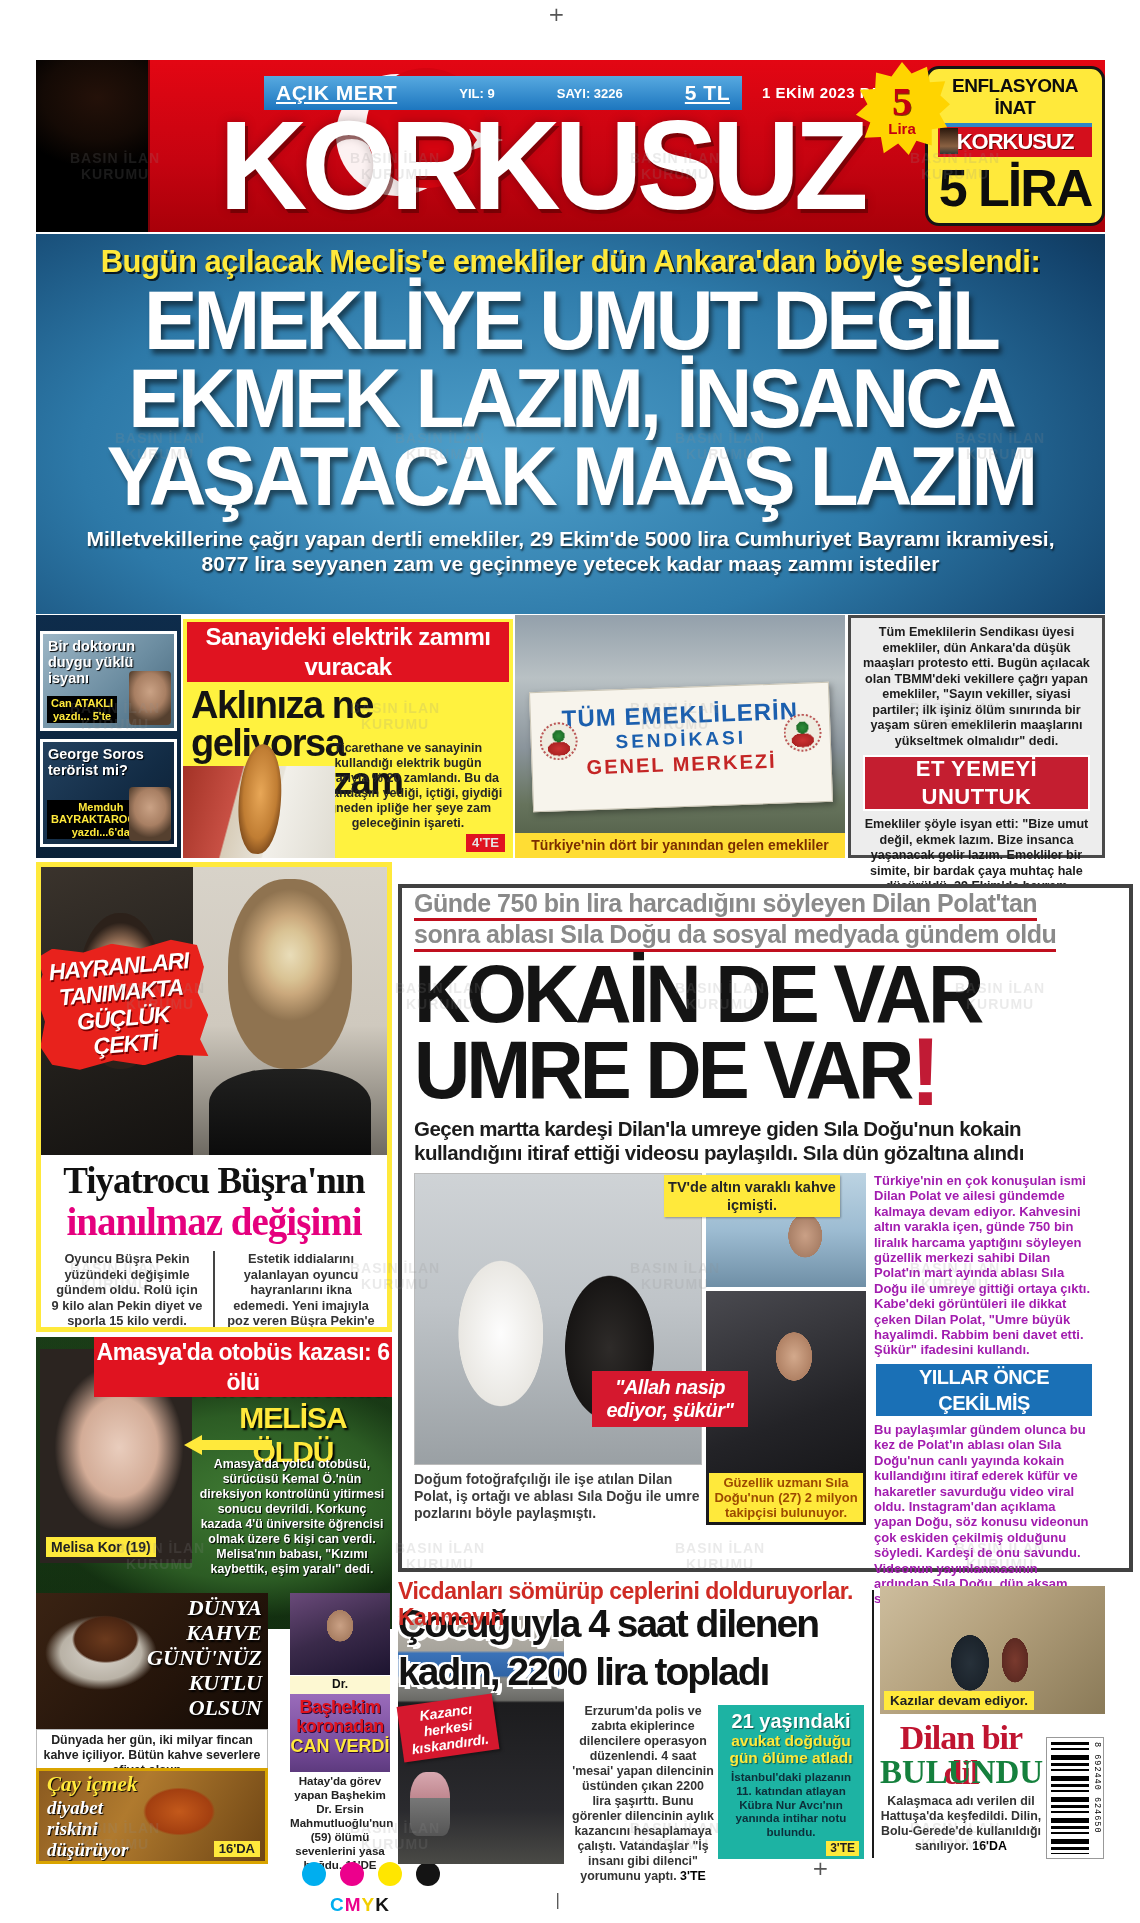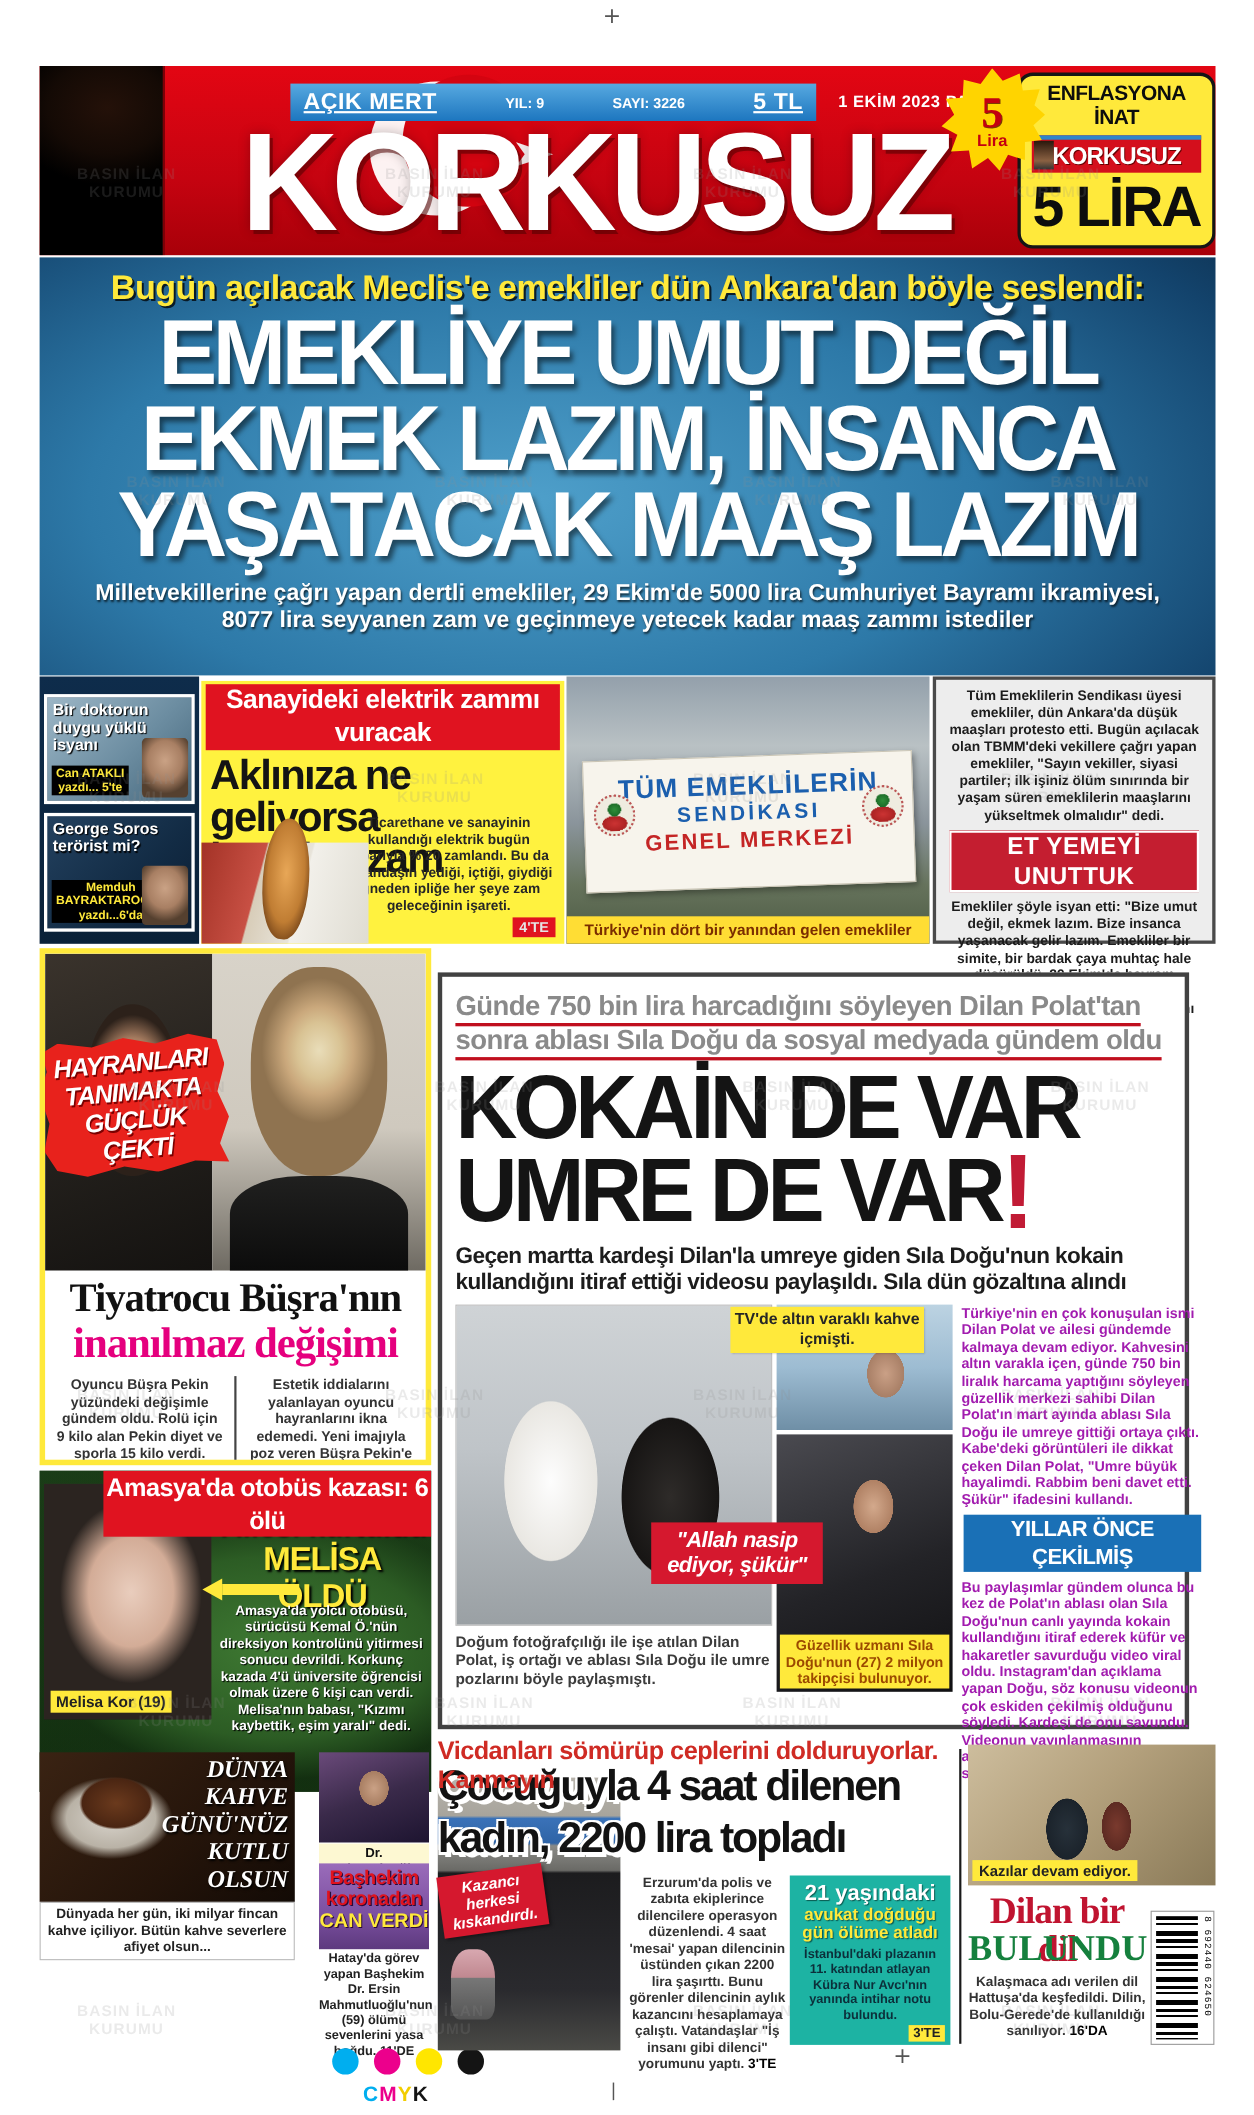--- a/index.html
+++ b/index.html
@@ -126,21 +126,21 @@
   .melisa-h1{position:absolute;left:162px;top:34px;right:4px;text-align:center;color:#fff;
     font:700 27px/30px "Liberation Sans",sans-serif;text-shadow:2px 2px 2px #000;}
   .melisa-h2{position:absolute;left:162px;top:64px;right:4px;text-align:center;color:#ffe93b;
     font:700 30px/34px "Liberation Sans",sans-serif;letter-spacing:-1px;text-shadow:2px 2px 2px #000;}
   .melisa-arrow{position:absolute;left:166px;top:103px;width:70px;height:0;border-top:10px solid #ffe93b;z-index:3;}
   .melisa-arrow:before{content:"";position:absolute;left:-18px;top:-15px;border-right:18px solid #ffe93b;
     border-top:10px solid transparent;border-bottom:10px solid transparent;}
   .melisa-body{position:absolute;left:162px;top:120px;right:6px;text-align:center;color:#fff;
     font:700 12.4px/15px "Liberation Sans",sans-serif;text-shadow:1px 1px 1px #000;}
   
-  .kokain{left:398px;top:884px;width:683px;height:688px;background:#fff;border:4px solid #414141;box-sizing:border-box;padding:12px 12px;}
+  .kokain{left:398px;top:884px;width:735px;height:688px;background:#fff;border:4px solid #414141;box-sizing:border-box;padding:0 12px;}
   .kick-line{color:#8a8a8a;font:700 25px/31px "Liberation Sans",sans-serif;letter-spacing:-.5px;}
   .kick-line span{border-bottom:3px solid #c00f1e;padding-bottom:1px;}
   .khuge{color:#141414;font:700 78px/76px "Liberation Sans",sans-serif;letter-spacing:-4px;transform:scaleY(1.05);white-space:nowrap;}
   .kbang{color:#c11b35;font-size:92px;letter-spacing:0;vertical-align:-6px;}
   .kdeck{margin-top:8px;color:#1c1c1c;font:700 20.5px/24px "Liberation Sans",sans-serif;letter-spacing:-.5px;}
   .kcontent{position:relative;margin-top:8px;height:352px;}
   .k-umre{position:absolute;left:0;top:0;width:288px;height:292px;border:1px solid #bbb;box-sizing:border-box;
     background:radial-gradient(70px 120px at 30% 55%,#fdfdfd 0%,#e9e7e2 60%,transparent 61%),
                radial-gradient(80px 130px at 68% 60%,#2e2b29 0%,#171514 55%,transparent 56%),
                linear-gradient(180deg,#cfd3d6 0%,#bfc4c8 45%,#9aa0a4 100%);}
@@ -394,20 +394,29 @@
     <div class="coffee-h">
       <div>DÜNYA</div>
       <div>KAHVE</div>
       <div>GÜNÜ'NÜZ</div>
       <div>KUTLU</div>
       <div>OLSUN</div>
     </div>
   </div>
   <div class="abs coffee-cap">Dünyada her gün, iki milyar fincan kahve içiliyor. Bütün kahve severlere afiyet olsun...</div>
 
+  <div class="abs tea">
+    <div class="tea-h1">Çay içmek</div>
+    <div class="tea-h2">
+      <div>diyabet</div>
+      <div>riskini</div>
+      <div>düşürüyor</div>
+    </div>
+    <div class="tea-ref">16'DA</div>
+  </div>
 
   <div class="abs doctor-photo"></div>
   <div class="abs doctor-cap">Dr. Mahmutluoğlu</div>
   <div class="abs doctor-head">
     <div class="doctor-h12">Başhekim</div>
     <div class="doctor-h12">koronadan</div>
     <div class="doctor-h3">CAN VERDİ</div>
   </div>
   <div class="abs doctor-body">
     <span>Hatay'da görev yapan Başhekim Dr. Ersin Mahmutluoğlu'nun (59) ölümü sevenlerini yasa boğdu.</span>

